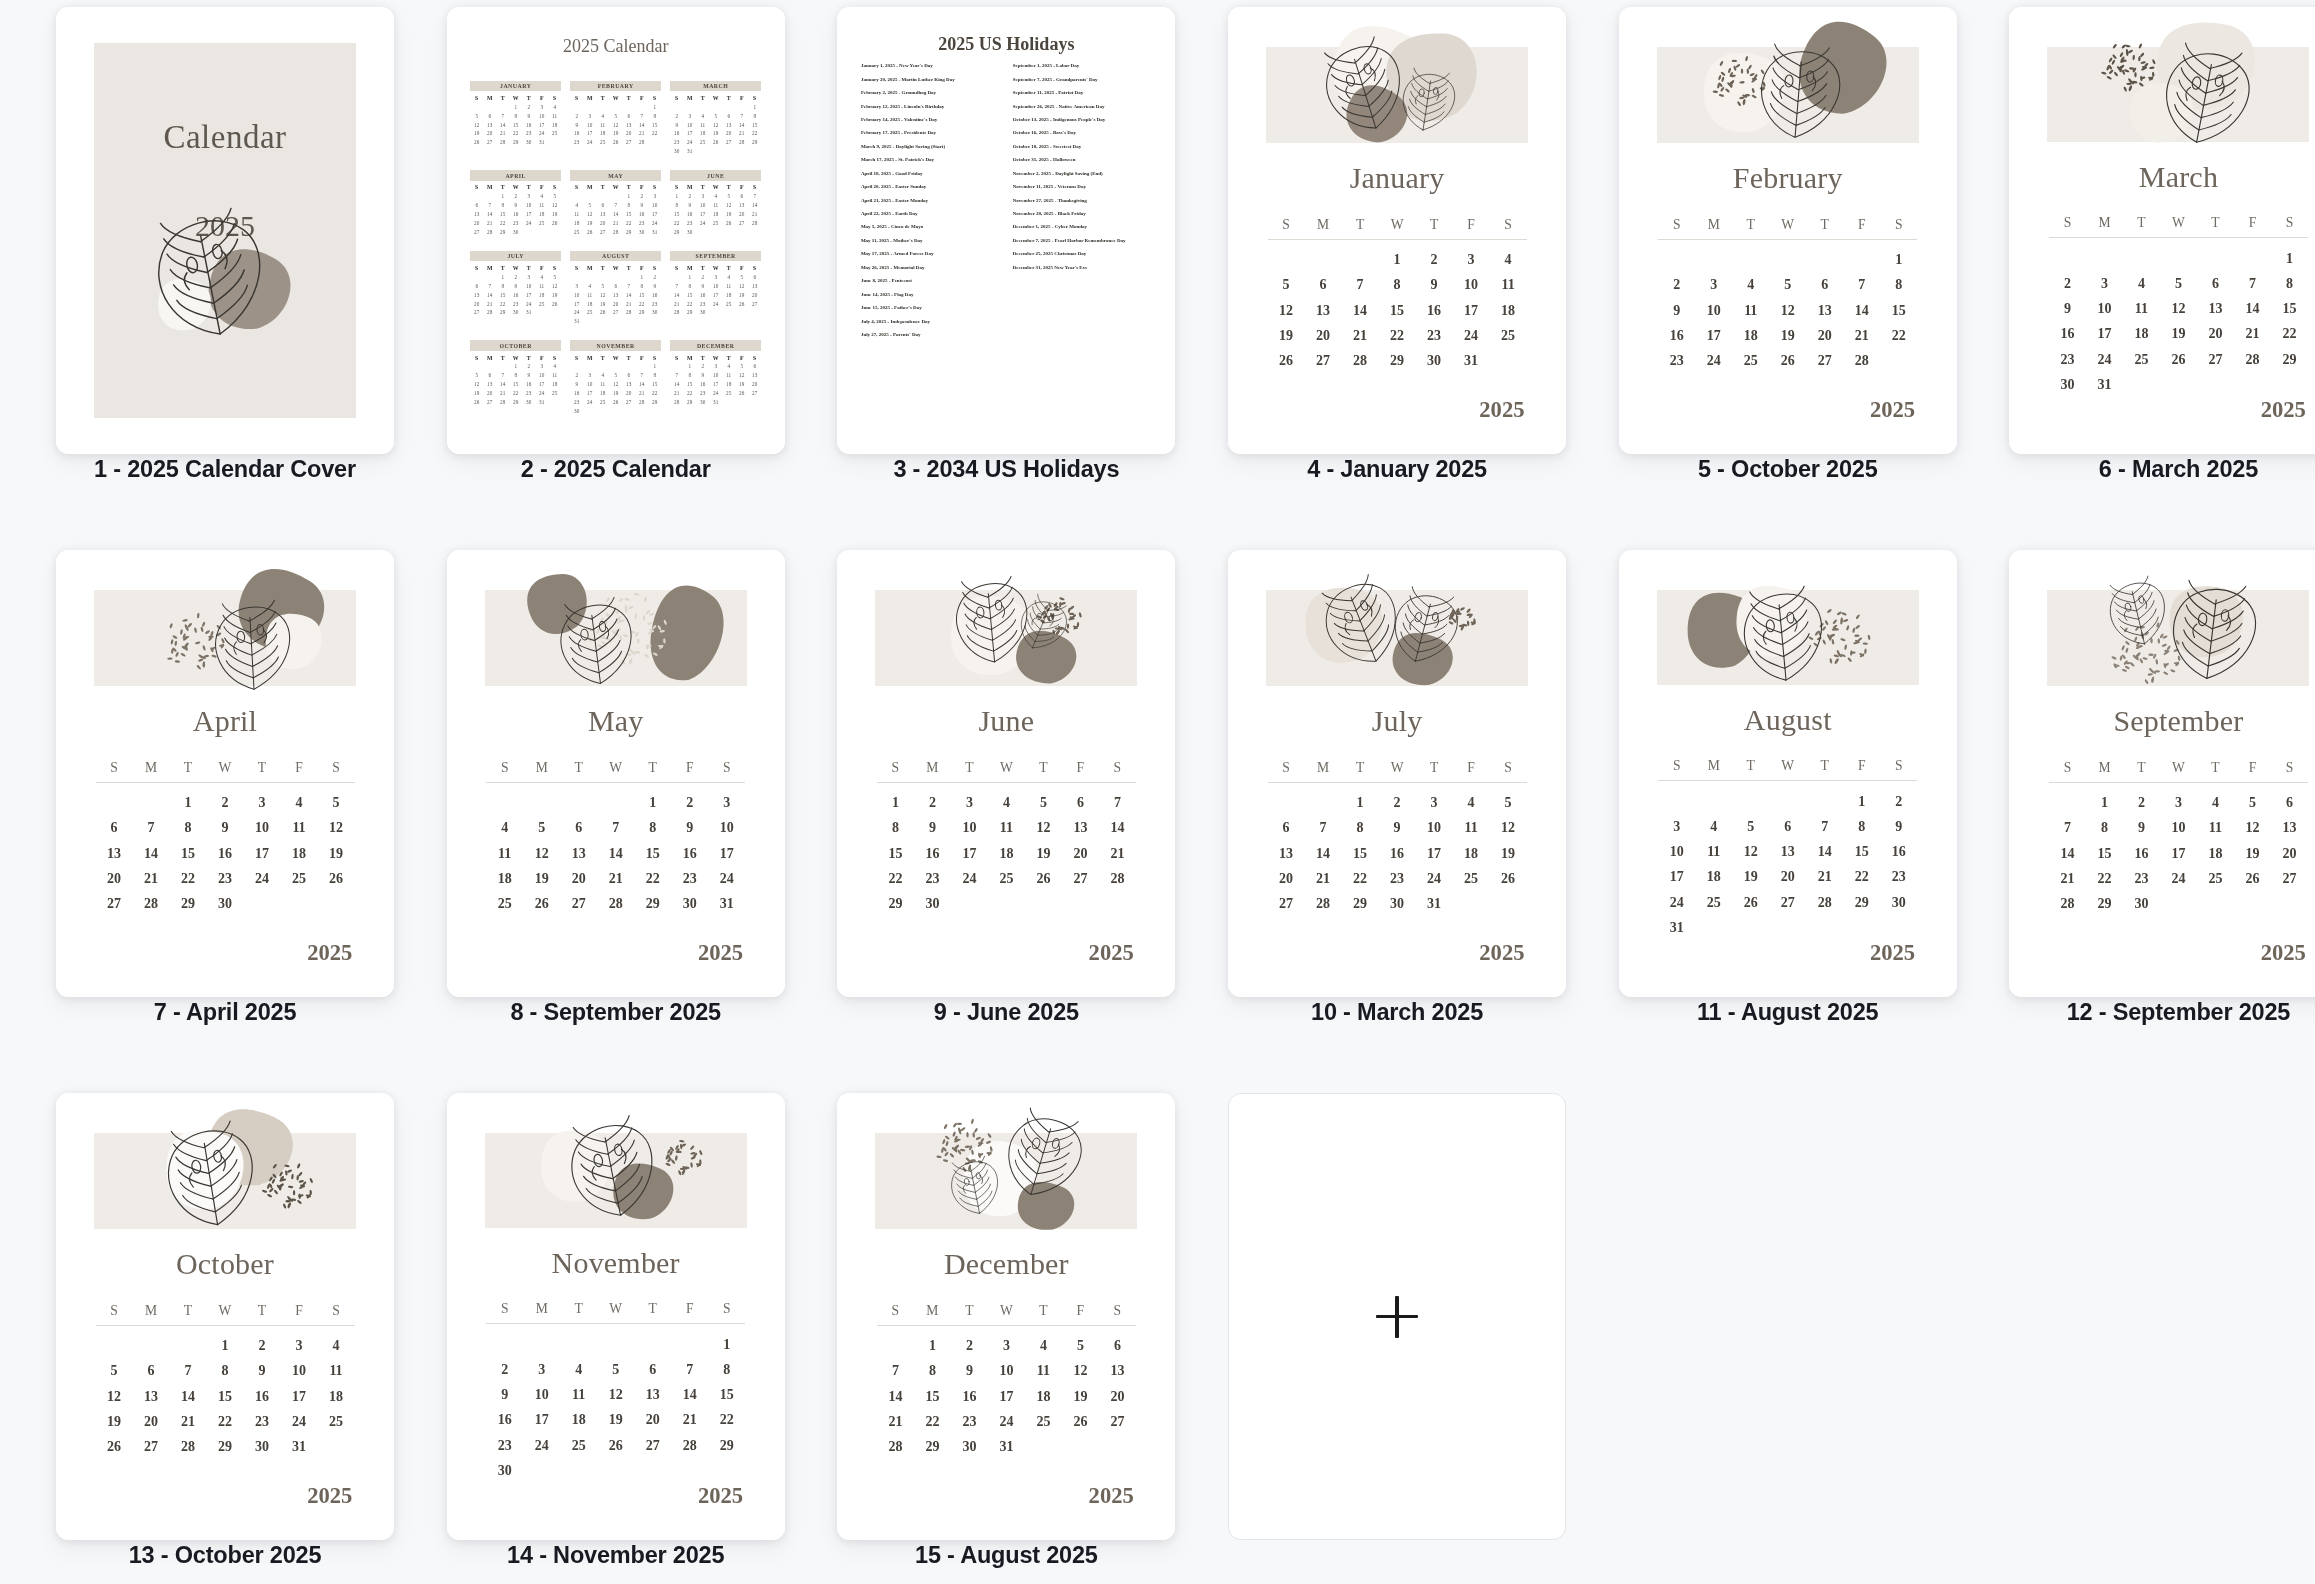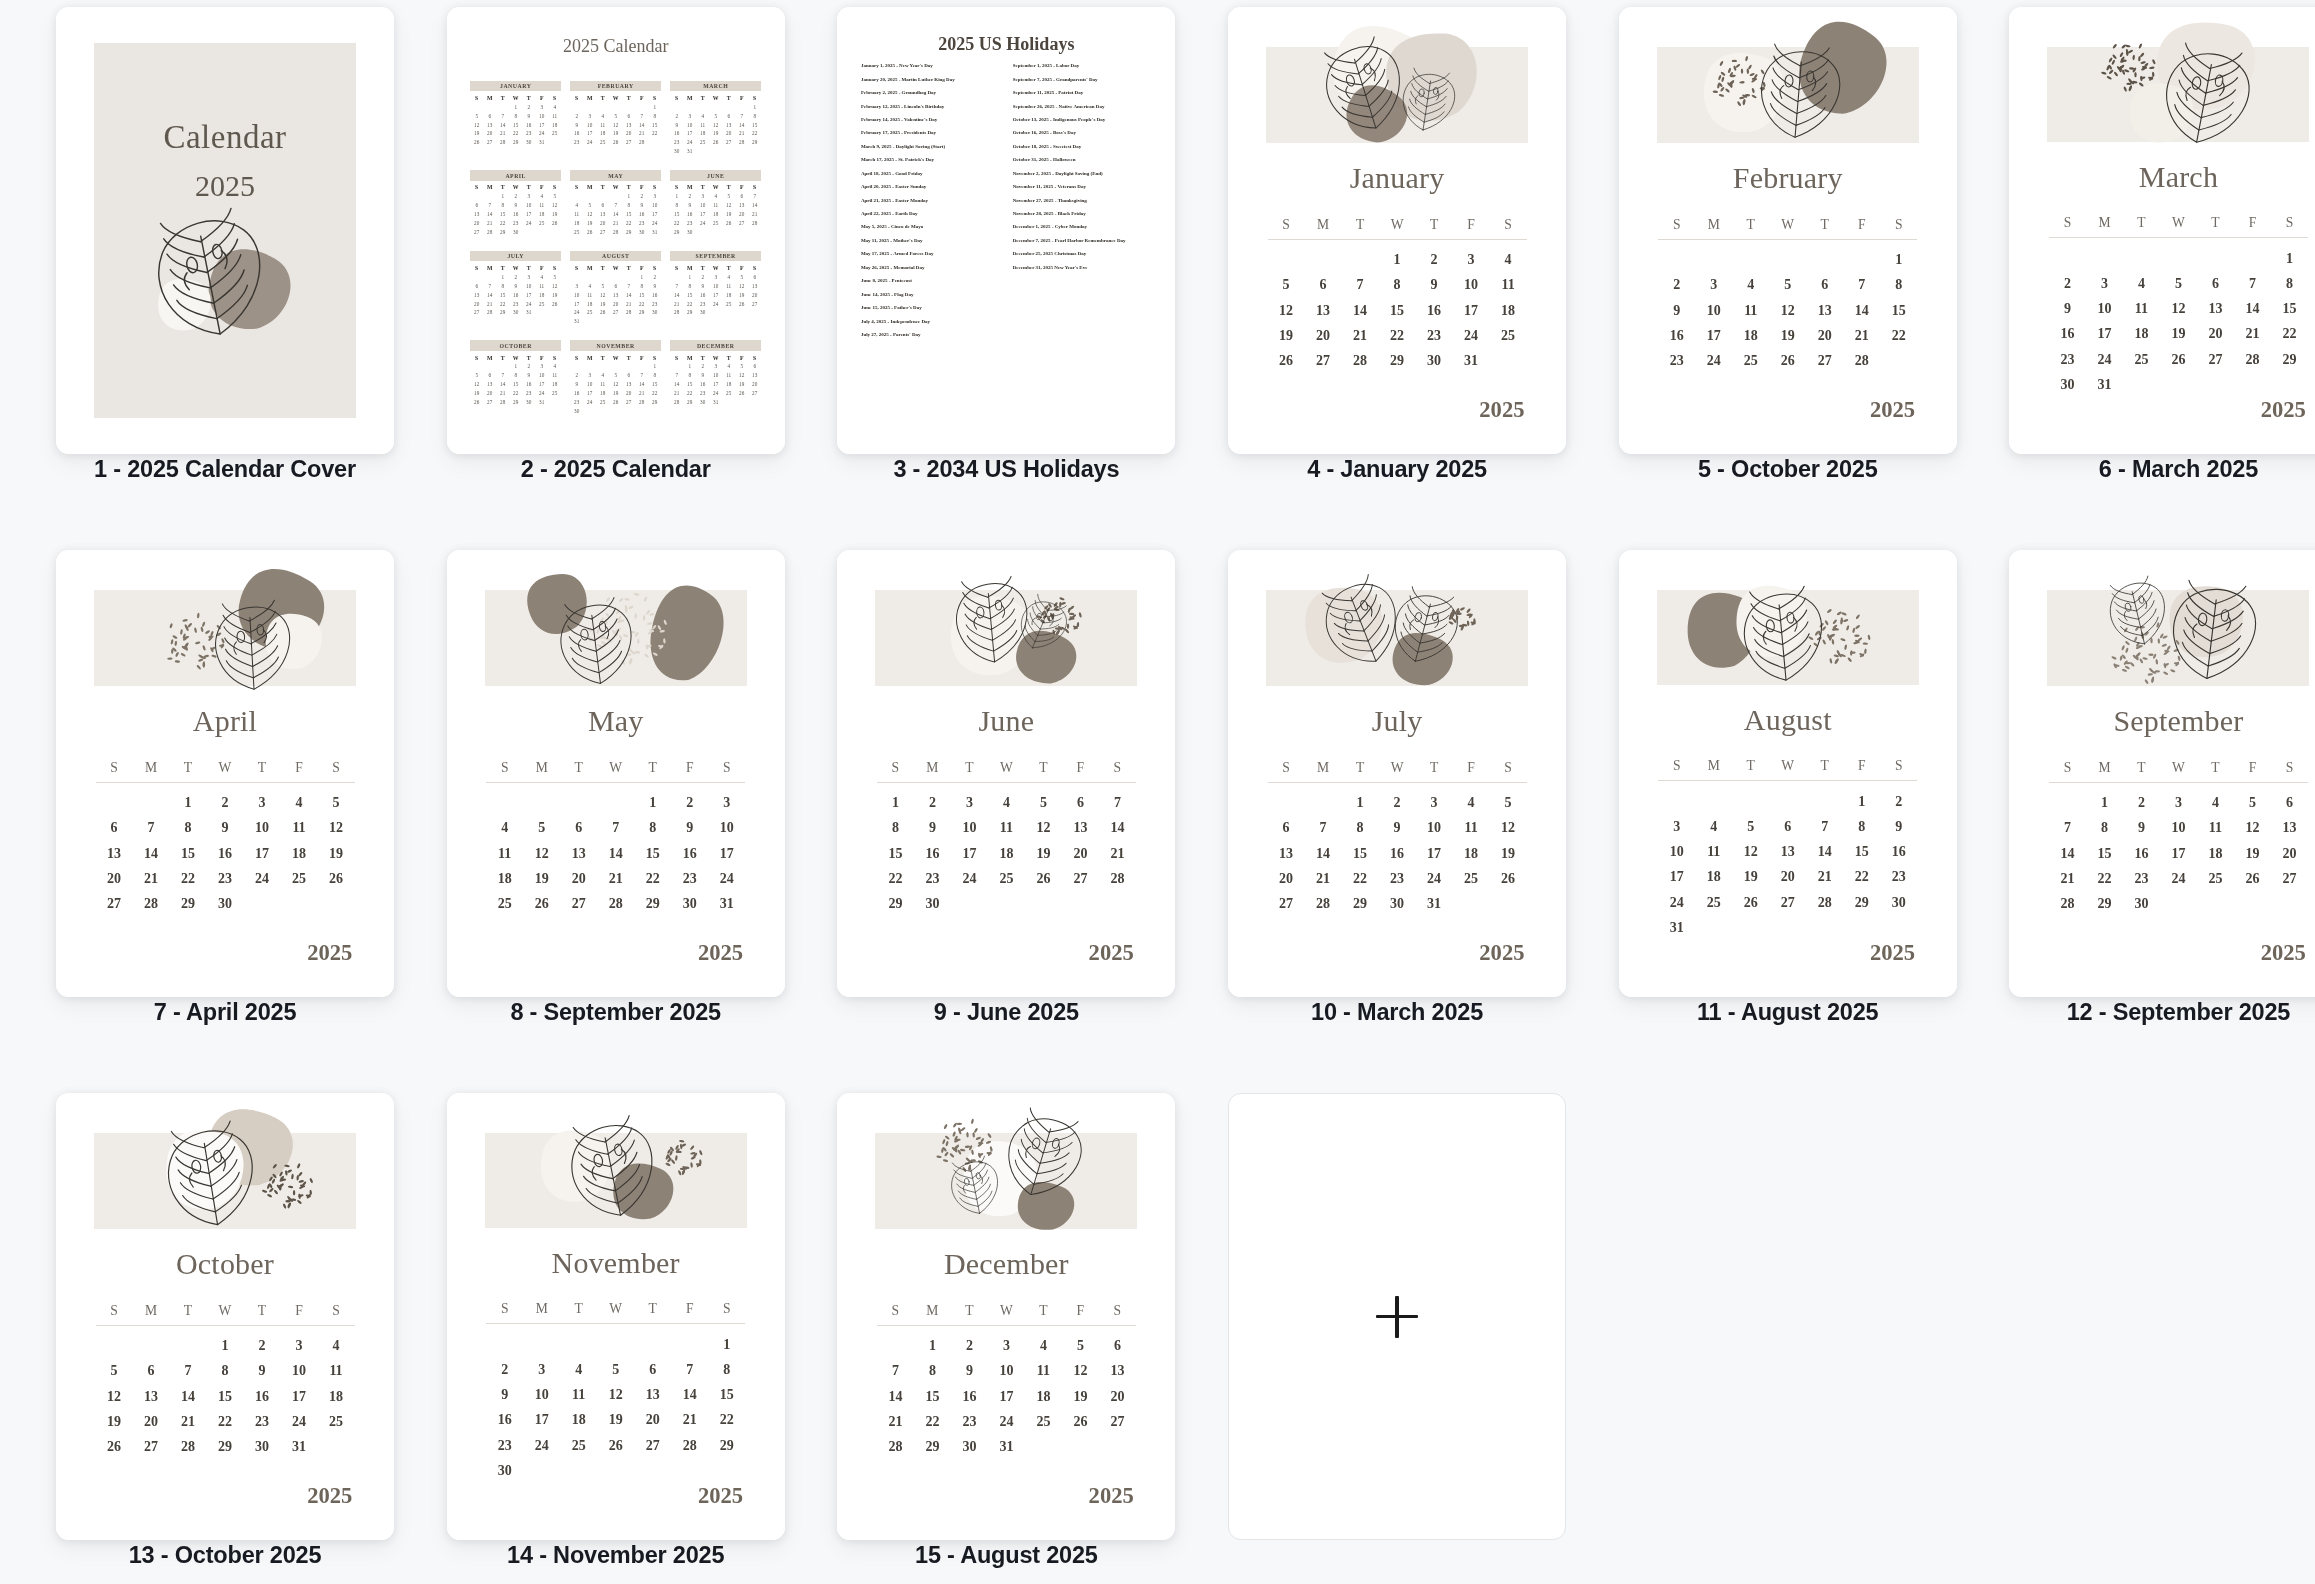--- a/index.html
+++ b/index.html
@@ -129,21 +129,21 @@
   }
 
   
   .cover-page { width:100%; height:100%; padding: 36px 38px; background:#fff; }
   .cover-inner {
     width: 100%; height: 100%;
     background: #eae6e1;
     display: flex; flex-direction: column;
     align-items: center; justify-content: flex-start;
     padding-top: 76px;
-    position: relative; overflow: hidden;
+    position: relative; overflow: hidden; gap: 40px;
   }
   .cover-title {
     font-family: "Liberation Serif", serif;
     font-size: 33px; color: #5f584f; letter-spacing: 0.5px;
   }
   .cover-year {
     font-family: "Liberation Serif", serif;
     font-size: 30px; color: #5f584f; margin-top: 12.7px;
   }
   .cover-art { position: absolute; left: 50%; transform: translateX(-50%); top: 154px; width: 235px; height: 163px; }

